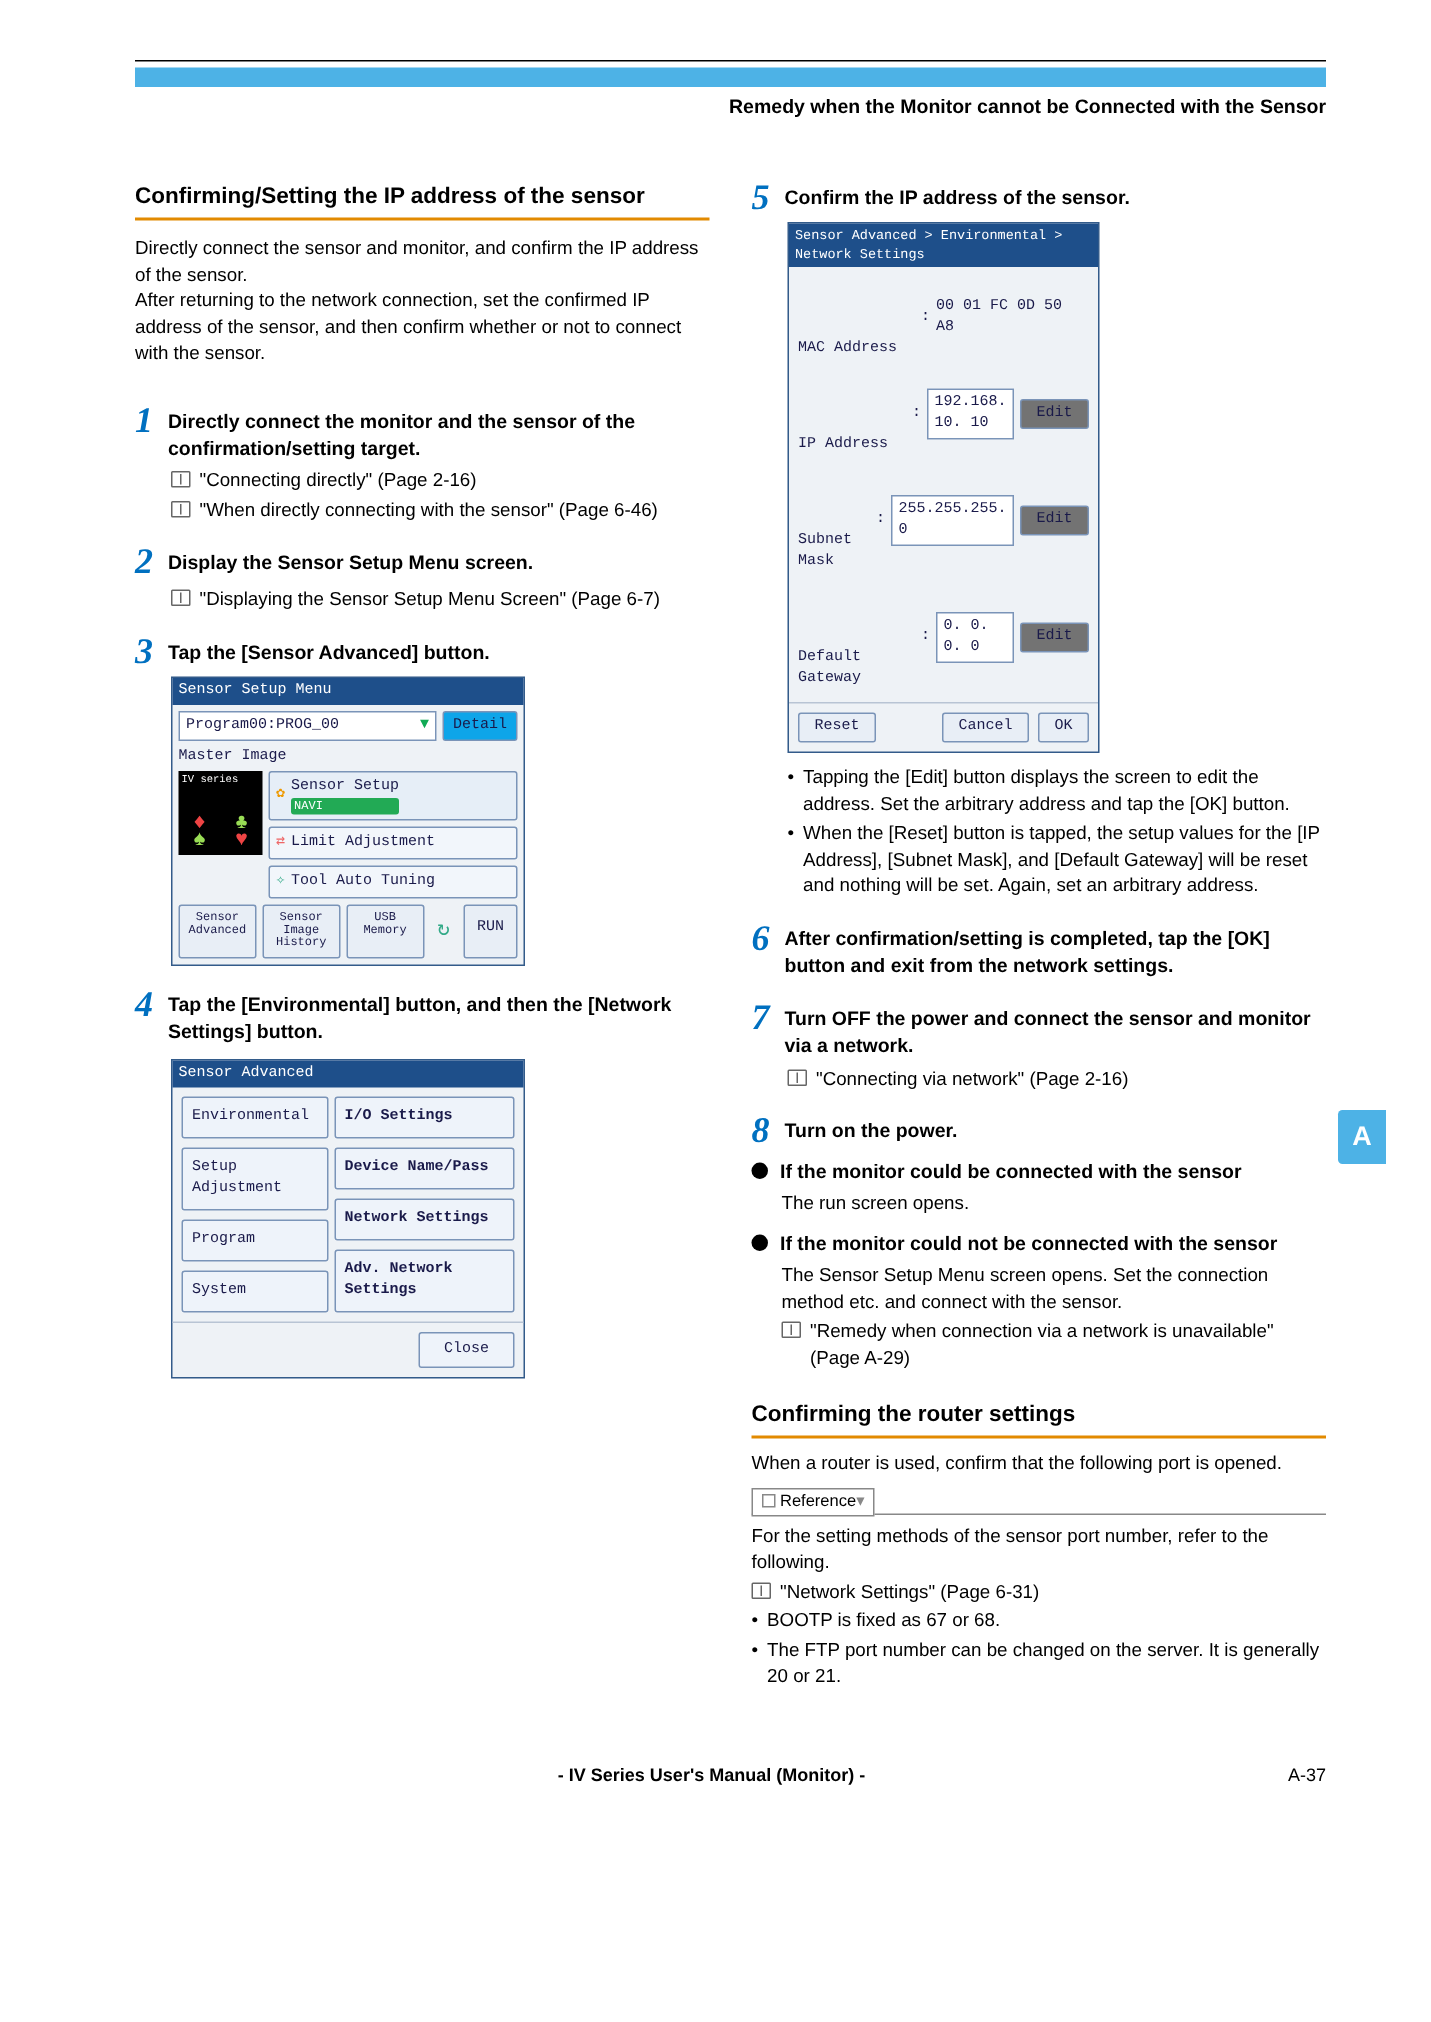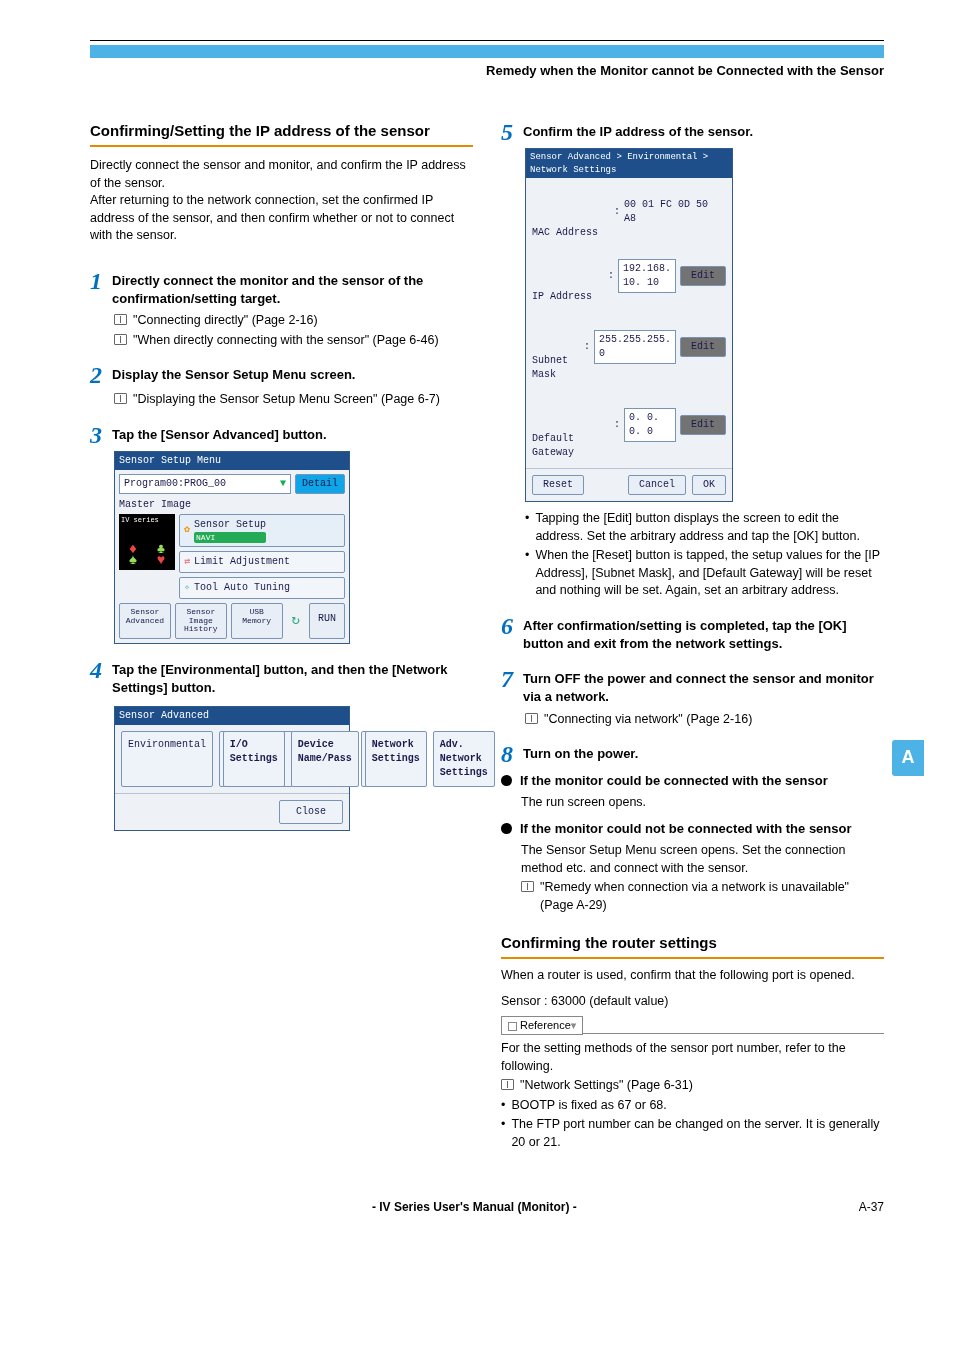--- a/index.html
+++ b/index.html
@@ -80,21 +80,21 @@
   .ss1 .mrow.title { background:#e6eef7; }
   .ss1 .navi { font-size:8px; background:#2a5; color:#fff; padding:0 2px; border-radius:2px;}
   .ss1 .bottom { display:flex; gap:4px; padding:4px;}
   .ss1 .bbtn { flex:1; border:1px solid #7a94b8; background:#e8eef6; font-size:8px; padding:4px 2px; text-align:center; border-radius:2px; line-height:1.1;}
   .ss1 .runbtn { border:1px solid #7a94b8; background:#e8eef6; font-size:10px; padding:8px 8px; border-radius:2px;}
 
   
   .ss2 { width: 236px; margin: 8px 0 0 24px; }
   .ss2 .bar { background:#1e4f8a; color:#fff; padding:2px 4px; font-size:10px;}
   .ss2 .grid { display:flex; padding:6px;}
-  .ss2 .colA, .ss2 .colB { display:flex; gap:6px;}
+  .ss2 .colA, .ss2 .colB { display:flex; flex-direction:column; gap:6px;}
   .ss2 .colA { width:44%; }
   .ss2 .colB { flex:1; margin-left:4px;font-weight:bold;}
   .ss2 .gb { border:1px solid #7a94b8; background:#eef3fa; padding:6px 6px; font-size:10px; border-radius:2px; min-height:12px;}
   .ss2 .foot { padding:6px; display:flex; justify-content:flex-end;}
   .ss2 .foot .gb { padding:4px 16px;}
 
   
   .ss3 { width: 208px; margin: 4px 0 8px 24px; }
   .ss3 .bar { background:#1e4f8a; color:#fff; padding:2px 4px; font-size:9px;}
   .ss3 .body { padding:6px 6px; display:flex; flex-direction:column; gap:8px;}
@@ -345,21 +345,20 @@
     <div class="sub-body">
       <div>The Sensor Setup Menu screen opens. Set the connection method etc. and connect with the sensor.</div>
       <div class="ref-line" style="margin-top:2px;">
             <span class="ref-icon"></span>
             <span>"Remedy when connection via a network is unavailable" (Page A-29)</span>
           </div>
     </div>
 
     <div class="router-title">Confirming the router settings</div>
     <div style="font-size:12.5px;">When a router is used, confirm that the following port is opened.</div>
-    <div style="font-size:12.5px; margin-top:8px;">Sensor : 63000 (default value)</div>
 
     <div class="reference-wrap">
       <span class="reference-box">
         <span style="display:inline-block;width:9px;height:9px;border:1px solid #888;margin-right:3px;vertical-align:middle;"></span><span>Reference</span><span style="color:#888;">▾</span>
       </span>
       <div class="reference-rule"></div>
       <div class="reference-body">
         <div>For the setting methods of the sensor port number, refer to the following.</div>
         <div class="ref-line" style="margin-top:2px;">
               <span class="ref-icon"></span>

